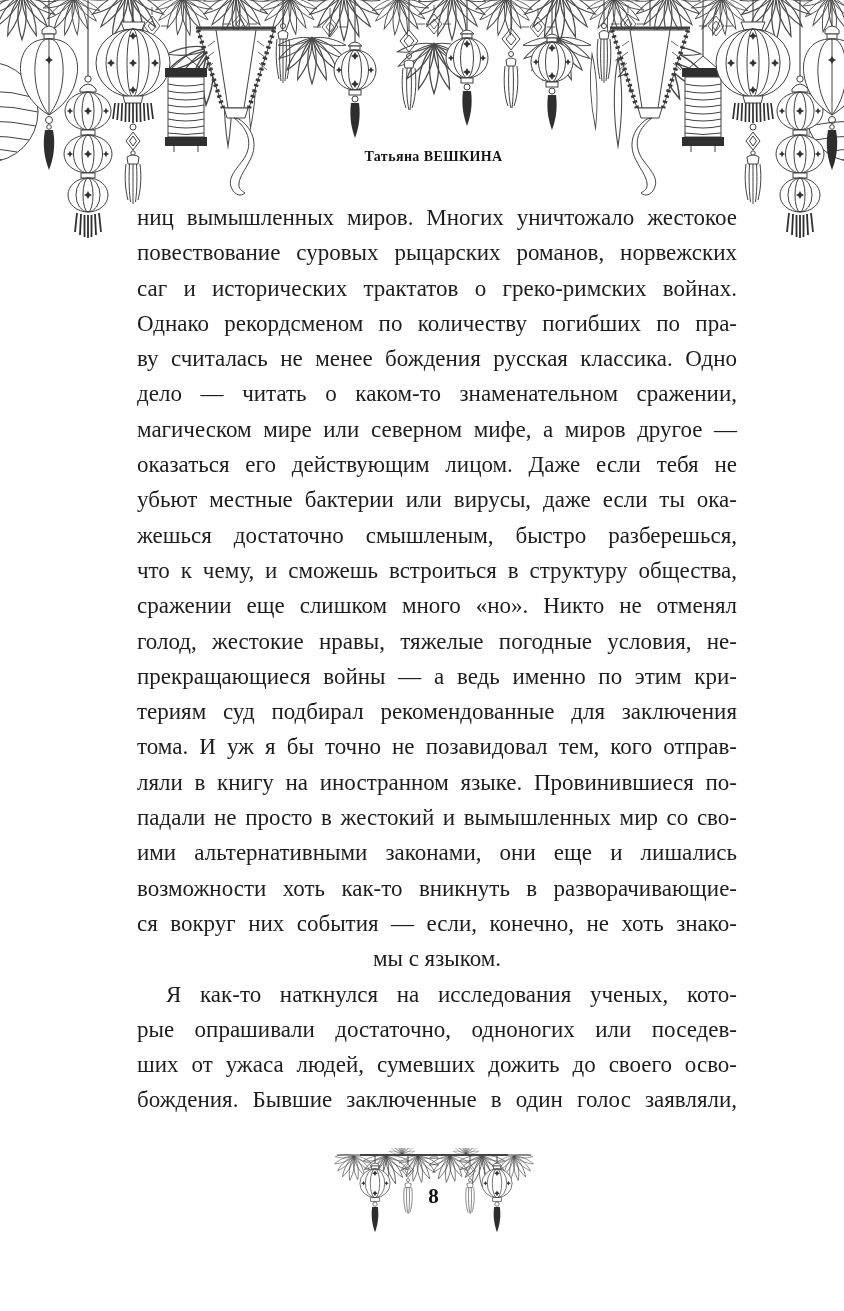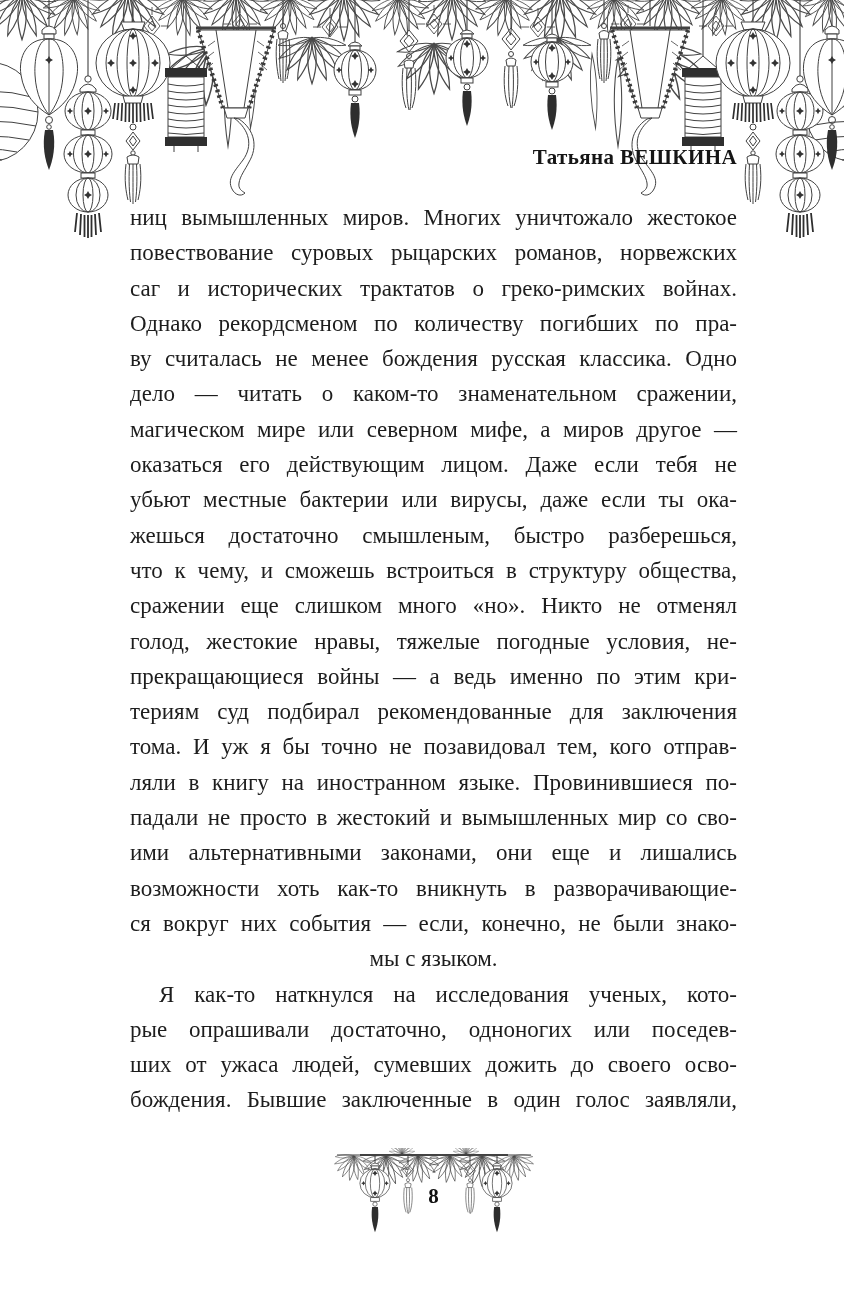--- a/index.html
+++ b/index.html
@@ -9,30 +9,30 @@
     font-family:"Liberation Serif","DejaVu Serif",serif;
     position:relative; overflow:hidden;
     color:#1b1b1b;
   }
   .page { position:absolute; inset:0; }
   svg.decor { position:absolute; left:0; display:block; }
   #topDecor { top:0; }
   #footDecor { top:1148px; }
   .running-header {
     position:absolute; top:146px; left:130px; width:607px;
-    text-align:right; font-weight:bold; font-size:21px; line-height:22px;
+    text-align:center; font-weight:bold; font-size:14px; line-height:22px;
     letter-spacing:0.4px; color:#151515;
   }
   .text-block {
     position:absolute; top:200px; left:130px; width:607px;
     font-size:23px; color:#1d1d1d;
   }
   .line {
     height:35.3px; line-height:35.3px;
-    white-space:normal; overflow:visible;
+    white-space:normal; overflow:visible;margin-left:7px;
   }
   .just { text-align:justify; text-align-last:justify; }
   .plain { text-align:center; }
   .indent { text-indent:29px; }
   .page-number {
     position:absolute; top:1184px; left:130px; width:607px;
     text-align:center; font-size:21px; font-weight:bold; color:#111;
   }
 </style>
 </head>
@@ -264,21 +264,21 @@
       <div class="line just">что к чему, и сможешь встроиться в структуру общества,</div>
       <div class="line just">сражении еще слишком много «но». Никто не отменял</div>
       <div class="line just">голод, жестокие нравы, тяжелые погодные условия, не-</div>
       <div class="line just">прекращающиеся войны — а ведь именно по этим кри-</div>
       <div class="line just">териям суд подбирал рекомендованные для заключения</div>
       <div class="line just">тома. И уж я бы точно не позавидовал тем, кого отправ-</div>
       <div class="line just">ляли в книгу на иностранном языке. Провинившиеся по-</div>
       <div class="line just">падали не просто в жестокий и вымышленных мир со сво-</div>
       <div class="line just">ими альтернативными законами, они еще и лишались</div>
       <div class="line just">возможности хоть как-то вникнуть в разворачивающие-</div>
-      <div class="line just">ся вокруг них события — если, конечно, не были знако-</div>
+      <div class="line just">ся вокруг них события — если, конечно, не хоть знако-</div>
       <div class="line plain">мы с языком.</div>
       <div class="line just indent">Я как-то наткнулся на исследования ученых, кото-</div>
       <div class="line just">рые опрашивали достаточно, одноногих или поседев-</div>
       <div class="line just">ших от ужаса людей, сумевших дожить до своего осво-</div>
       <div class="line just">бождения. Бывшие заключенные в один голос заявляли,</div>
     </div>
 
   <svg id="footDecor" class="decor" width="844" height="100" viewBox="0 0 844 100">
     <g transform="translate(434,0)" stroke="#414141" fill="none" stroke-width="1">
       <path d="M-97,7 L97,7" stroke-width="1.2"></path>

